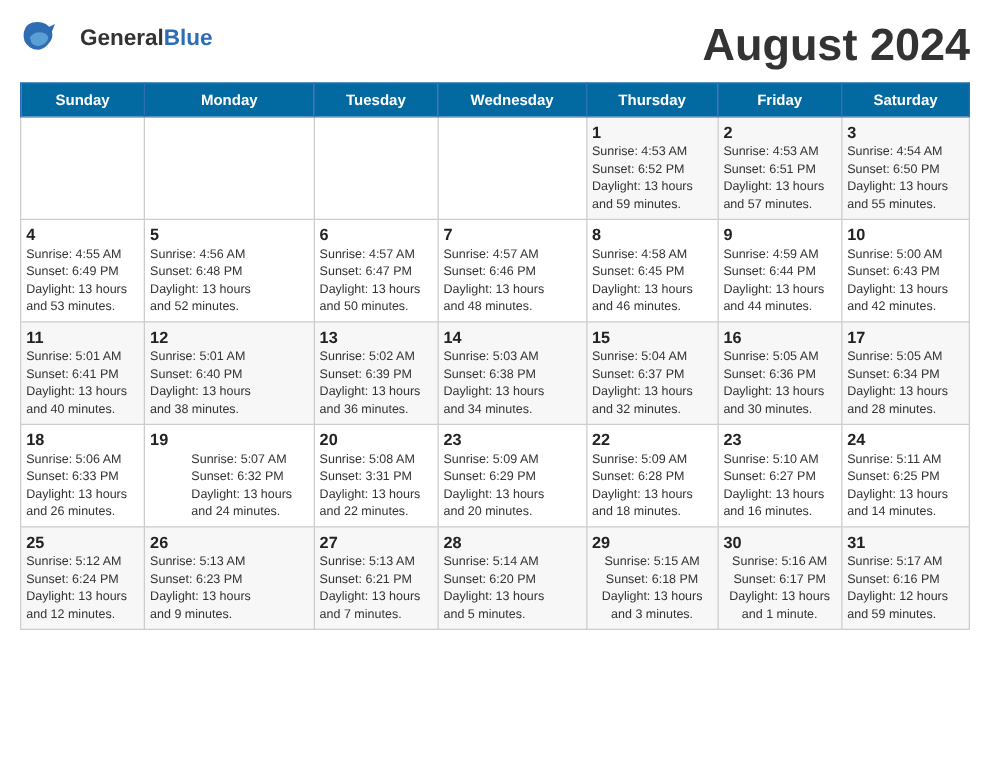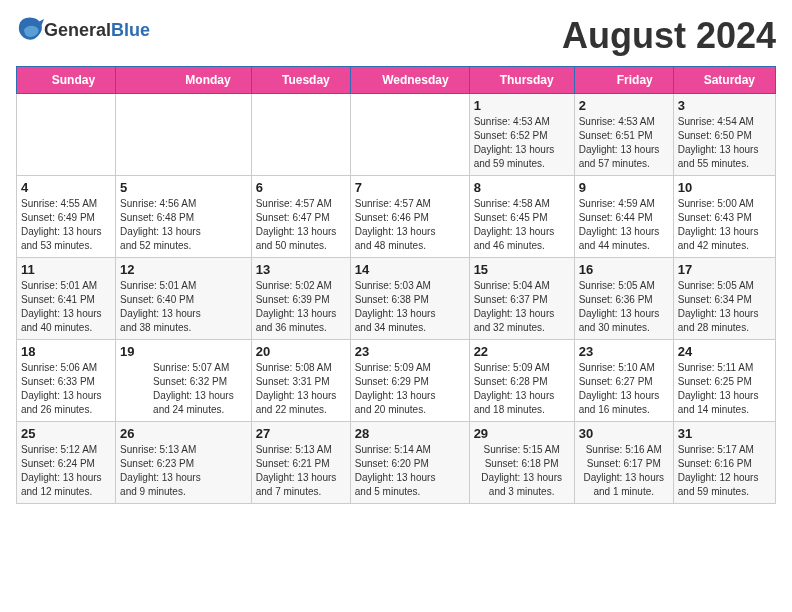--- a/index.html
+++ b/index.html
@@ -12,21 +12,21 @@
     }
     .header {
       display: flex;
       justify-content: space-between;
       align-items: flex-start;
       margin-bottom: 10px;
     }
     .logo {
       display: flex;
       align-items: center;
-      gap: 0;
+      gap: 20px;
     }
     .logo-text-general {
       font-size: 18px;
       font-weight: bold;
       color: #333;
     }
     .logo-text-blue {
       font-size: 18px;
       font-weight: bold;
       color: #2e6db4;
@@ -47,26 +47,26 @@
     .subtitle {
       font-size: 15px;
       color: #555;
     }
     table {
       width: 100%;
       border-collapse: collapse;
       font-size: 11px;
     }
     thead tr th {
-      background-color: #ec4899;
+      background-color: #0369a1;
       color: white;
       font-weight: bold;
       font-size: 12px;
       padding: 6px 20px;
-      text-align: right;
+      text-align: center;
       border: 1px solid #2e6db4;
     }
     tbody tr td {
       border: 1px solid #ccc;
       vertical-align: top;
       padding: 4px;
       height: 80px;
       background: #fff;
     }
     tbody tr:nth-child(odd) td {

